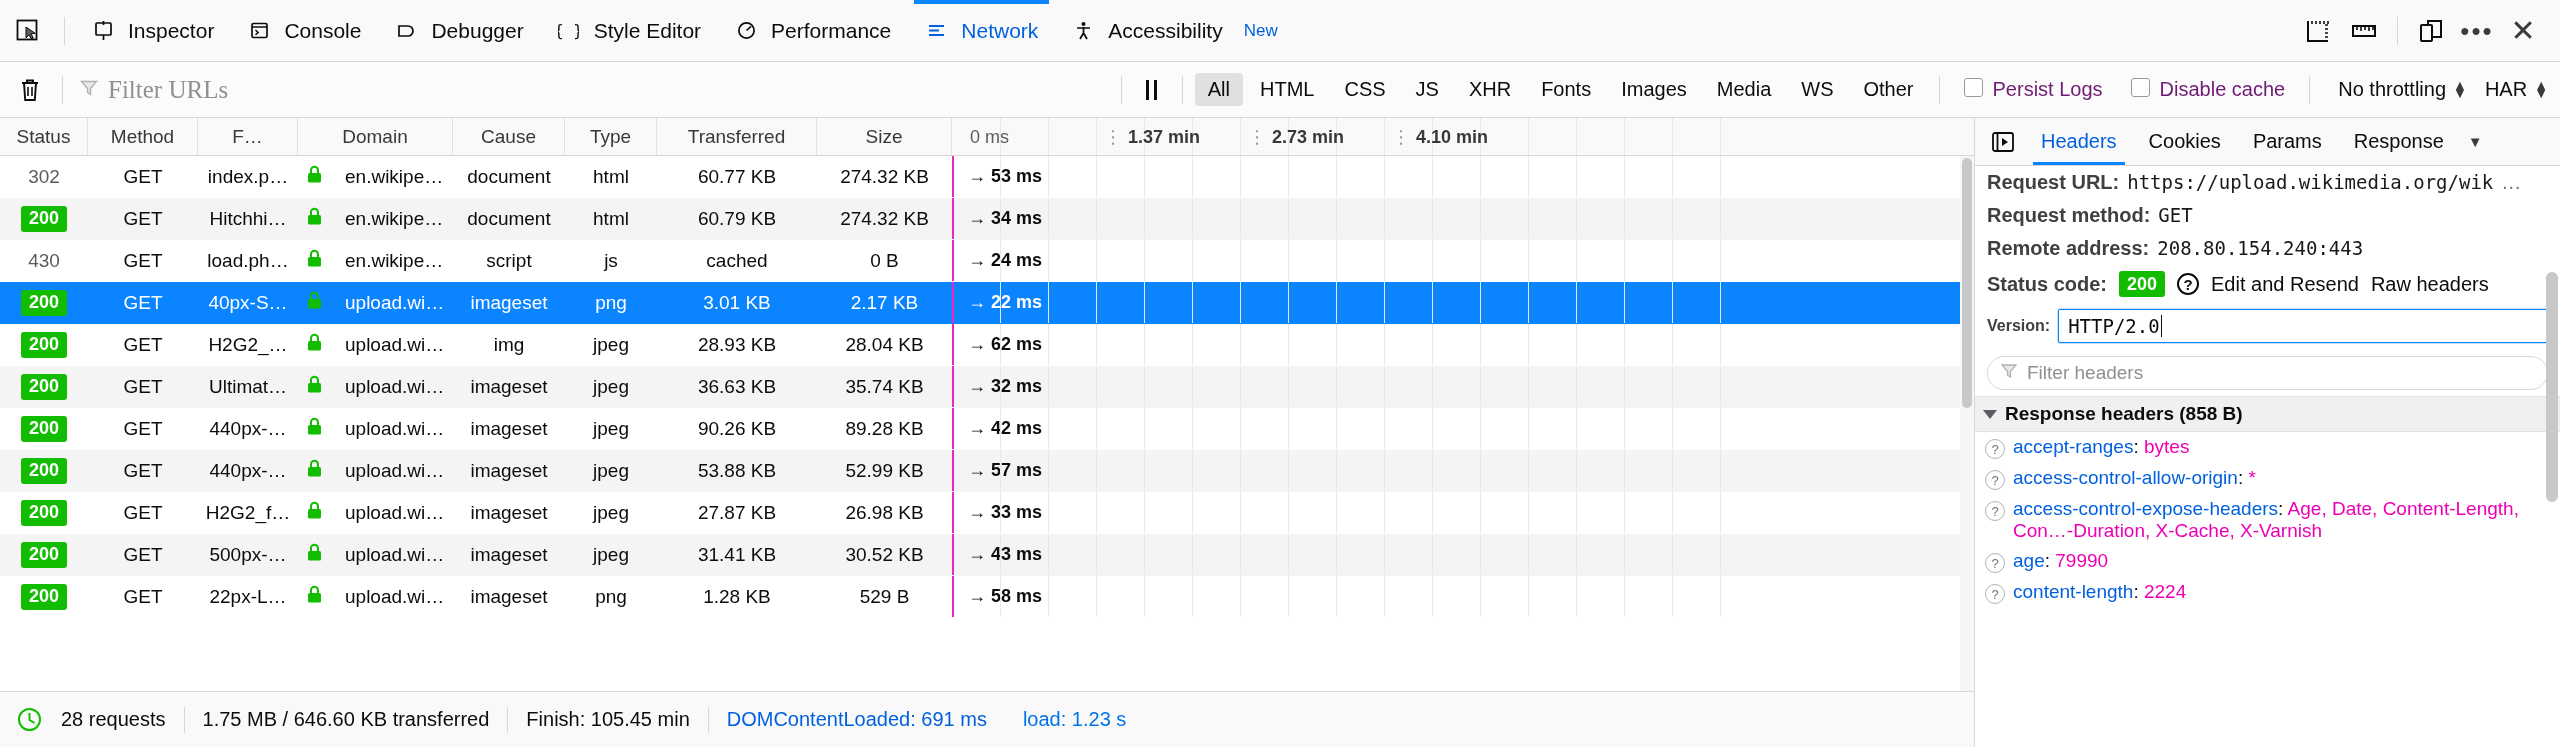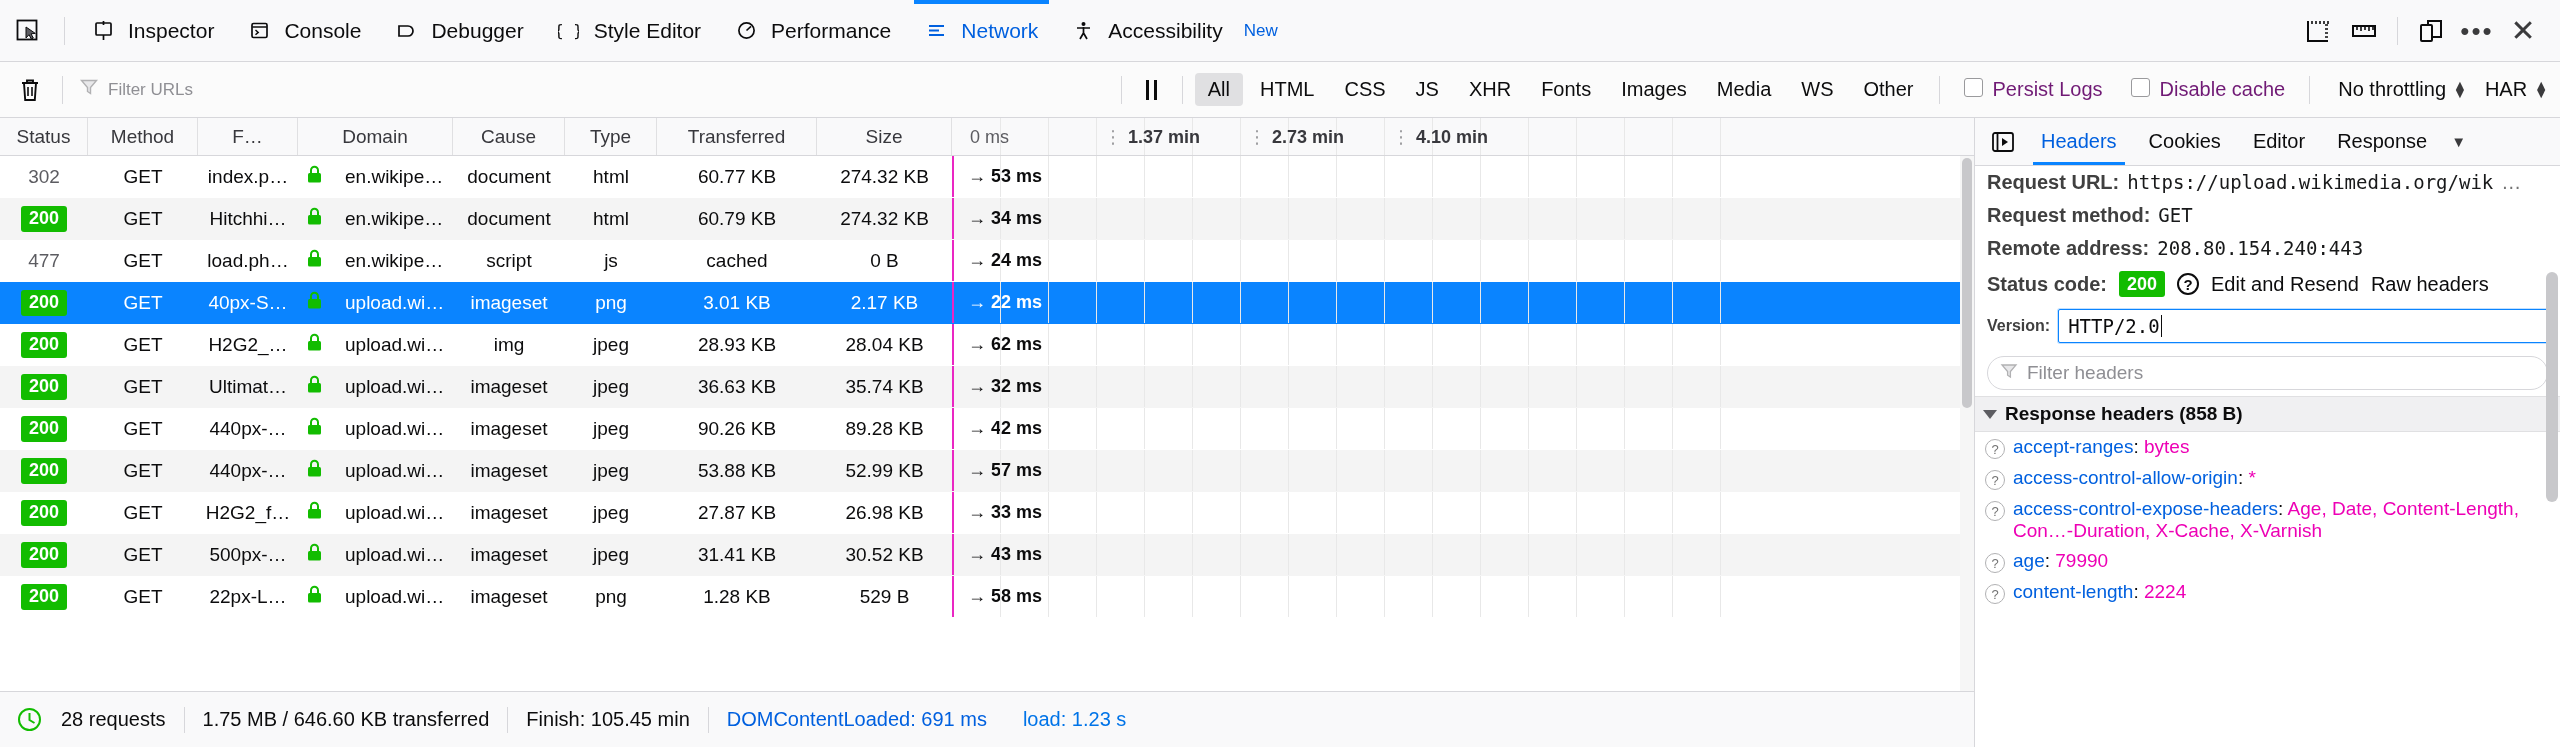--- a/index.html
+++ b/index.html
@@ -64,21 +64,21 @@
     padding: 0 12px 0 8px;
     gap: 0;
   }
   .trash-btn { width: 44px; height: 40px; display:flex; align-items:center; justify-content:center; }
   .filter-input {
     flex: 0 0 auto;
     width: 540px;
     height: 34px;
     display: flex; align-items: center; gap: 9px;
     padding-left: 6px;
-    font-size: 17px; color: #737373;
+    font-size: 25px; color: #737373; font-family: Liberation Serif, serif;
   }
   .filter-input .ph { color: #8f8f94; }
   .toolbar-gap { flex: 1 1 auto; }
 
   .pause-btn { width: 40px; height: 40px; display:flex; align-items:center; justify-content:center; }
   .pause-btn .bars { display:flex; gap: 5px; }
   .pause-btn .bars i { display:block; width: 3px; height: 20px; background: #0c0c0d; }
 
   .ftype {
     font-size: 20px; color: #0c0c0d;
@@ -588,21 +588,21 @@
                 <i style="left: 720px;"></i>
                 <i style="left: 768px;"></i>
               </span>
             <span class="wf-marker" style="left:0px;"></span>
             <span class="wf-time"><span class="arrow">→</span><span>34 ms</span></span>
           </div>
         </div>
 
         <div class="req-row">
           <div class="cell c-status">
-              <span class="status-pill plain">477</span>
+              <span class="status-pill plain">430</span>
             </div>
           <div class="cell c-method">GET</div>
           <div class="cell c-file">load.ph…</div>
           <div class="cell c-domain">
               <span class="lockicon"><svg width="17" height="19" viewBox="0 0 17 19">
                   <rect x="2" y="8" width="13" height="9.5" rx="1.5" fill="#12bc00"></rect>
                   <path d="M5 8 V5.3 a3.5 3.5 0 0 1 7 0 V8" fill="none" stroke="#12bc00" stroke-width="2"></path>
                 </svg></span>
               <span class="domtext">en.wikipedia…</span>
             </div>
@@ -989,21 +989,21 @@
       <div class="det-tabs">
         <div class="det-play">
           <svg width="26" height="26" viewBox="0 0 26 26">
               <rect x="3" y="4" width="20" height="18" rx="2" fill="none" stroke="#0c0c0d" stroke-width="1.8"></rect>
               <path d="M7.5 4 V22" stroke="#0c0c0d" stroke-width="1.8"></path>
               <path d="M12 9 L18 13 L12 17 Z" fill="#0c0c0d"></path>
             </svg>
         </div>
         <div class="det-tab selected">Headers</div>
         <div class="det-tab">Cookies</div>
-        <div class="det-tab">Editor</div>
+        <div class="det-tab">Params</div>
         <div class="det-tab">Response</div>
         <div class="det-more">▼</div>
       </div>
 
       <div class="det-content">
 
         <div class="kv-row">
           <span class="kv-key">Request URL:</span>
           <span class="kv-val">https://upload.wikimedia.org/wik</span>
           <span class="ellip">…</span>

